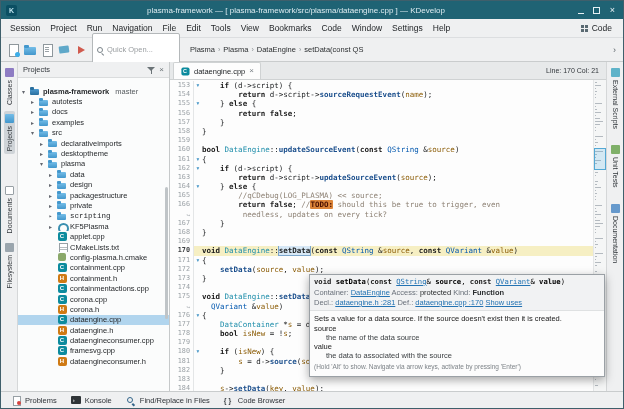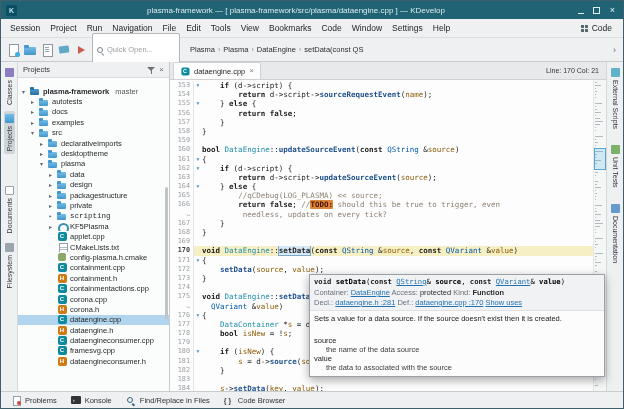--- a/index.html
+++ b/index.html
@@ -130,21 +130,21 @@
   .konsole-icon::after{content:"›";position:absolute;left:2px;top:0.5px;color:#fff;font-size:6px;line-height:8px}
   .search-icon::before{content:"";position:absolute;left:1px;top:1px;width:4px;height:4px;border:1.5px solid #33658a;border-radius:50%}
   .search-icon::after{content:"";position:absolute;left:7px;top:7px;width:3px;height:1.5px;background:#33658a;transform:rotate(45deg);transform-origin:0 0}
   .code-browser-icon::before{content:"{ }";position:absolute;left:0;top:0;font-size:7px;font-weight:bold;color:#3d4347;line-height:9px}
   
   .tooltip{position:absolute;left:308px;top:273px;width:296px;height:103px;background:#fcfcfc;border:1px solid #9aa0a5;box-shadow:0 3px 9px rgba(0,0,0,.35);z-index:9;font-size:7.5px;overflow:hidden}
   .tt-head{background:#f1f2f3;border-bottom:1px solid #dfe1e2;padding:2px 4px}
   .tt-sig{font-family:"DejaVu Sans Mono",monospace;font-size:7.2px;margin-bottom:2px;white-space:nowrap}
   .tt-meta,.tt-loc{margin-bottom:1px;white-space:nowrap;color:#2b2e30}
   .tt-body{padding:3px 4px 1px}
-  .tt-desc{color:#1b1b1b;margin-bottom:13px;white-space:nowrap}
+  .tt-desc{color:#1b1b1b;margin-bottom:1px;white-space:nowrap}
   .tt-param{color:#1b1b1b}
   .tt-pdesc{padding-left:12px;color:#3c4043}
   .tt-foot{color:#7c8287;font-size:6.5px;padding:2px 4px 3px}
 </style>
 </head>
 <body>
 
 <div class="window">
 
   <div class="titlebar">

